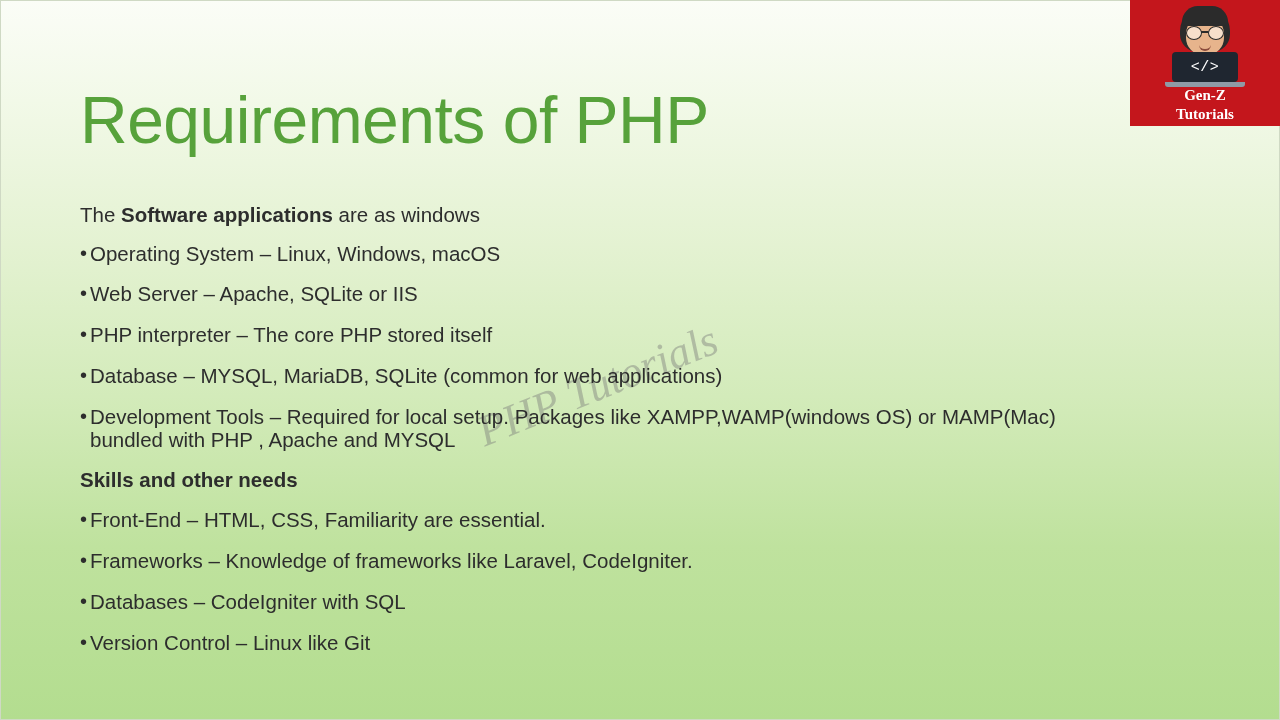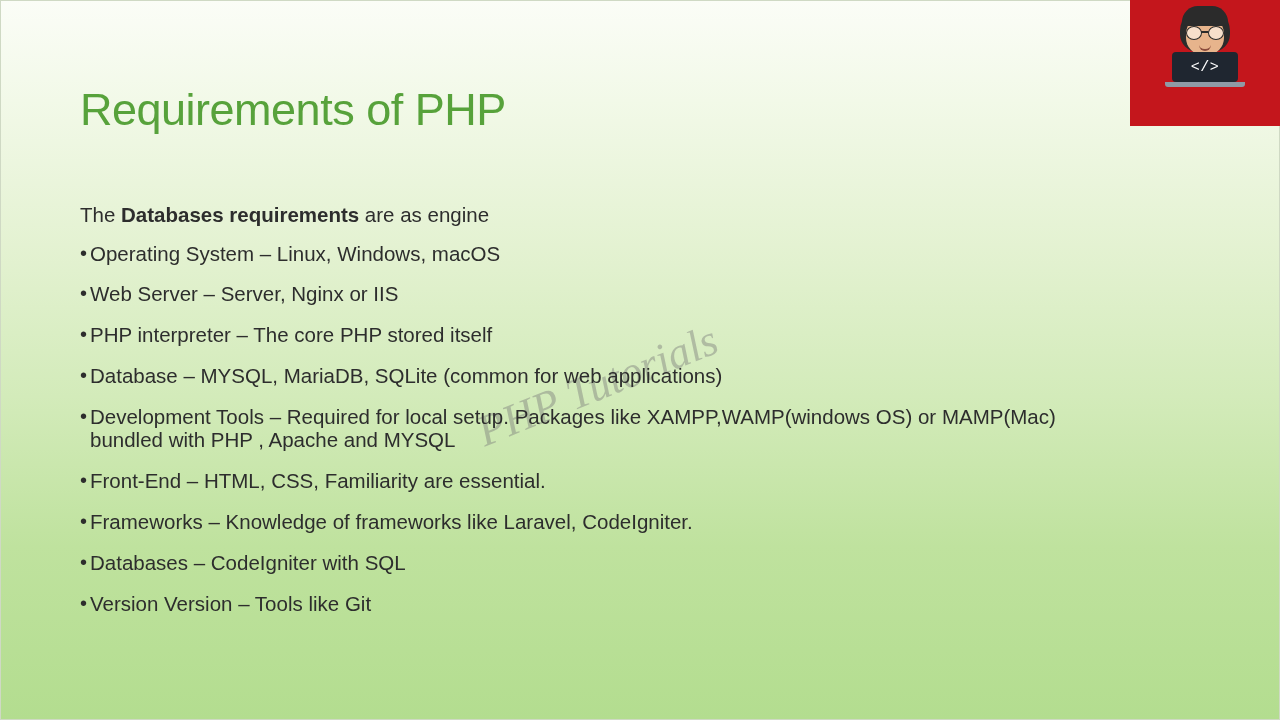--- a/index.html
+++ b/index.html
@@ -155,21 +155,21 @@
     font-size: 15px;
     font-weight: bold;
     line-height: 1.25;
   }
 
   
   .title {
     position: absolute;
     left: 80px;
     top: 86px;
-    font-size: 45px;
+    font-size: 66px;
     color: #57a23b;
     letter-spacing: -0.5px;
     line-height: 1.05;
     white-space: nowrap;
   }
 
   
   .body-area {
     position: absolute;
     left: 80px;
@@ -243,68 +243,73 @@
         <div class="bridge"></div>
         <div class="lens r"></div>
       </div>
       <div class="mouth"></div>
       <div class="shoulders"></div>
     </div>
     <div class="laptop">
       <span class="laptop-code">&lt;/&gt;</span>
     </div>
     <div class="laptop-base"></div>
+    <div class="logo-text">
+      <div>Gen-Z</div>
+      <div>Tutorials</div>
+    </div>
   </div>
 
   <div class="title">Requirements of PHP</div>
 
   <div class="watermark">
     <span>PHP Tutorials</span>
   </div>
 
   <div class="body-area">
 
 
     <p class="para tight">
-      <span>The </span><b class="inline">Databases requirements</b><span> are as engine</span>
+      <span>The </span><b class="inline">Software applications</b><span> are as windows</span>
     </p>
 
     <div class="bullet">
       <span class="dot">•</span>
       <span class="btext">Operating System – Linux, Windows, macOS</span>
     </div>
     <div class="bullet">
       <span class="dot">•</span>
-      <span class="btext">Web Server – Server, Nginx or IIS</span>
+      <span class="btext">Web Server – Apache, SQLite or IIS</span>
     </div>
     <div class="bullet">
       <span class="dot">•</span>
       <span class="btext">PHP interpreter – The core PHP stored itself</span>
     </div>
     <div class="bullet">
       <span class="dot">•</span>
       <span class="btext">Database – MYSQL, MariaDB, SQLite (common for web applications)</span>
     </div>
     <div class="bullet">
       <span class="dot">•</span>
       <span class="btext">Development Tools – Required for local setup. Packages like XAMPP,WAMP(windows OS) or MAMP(Mac) bundled with PHP , Apache and MYSQL</span>
     </div>
 
+    <p class="heading">Skills and other needs</p>
 
     <div class="bullet">
       <span class="dot">•</span>
       <span class="btext">Front-End – HTML, CSS, Familiarity are essential.</span>
     </div>
     <div class="bullet">
       <span class="dot">•</span>
       <span class="btext">Frameworks – Knowledge of frameworks like Laravel, CodeIgniter.</span>
     </div>
     <div class="bullet">
       <span class="dot">•</span>
       <span class="btext">Databases – CodeIgniter with SQL</span>
     </div>
     <div class="bullet">
       <span class="dot">•</span>
-      <span class="btext">Version Version – Tools like Git</span>
+      <span class="btext">Version Control – Linux like Git</span>
     </div>
 
   </div>
 </div>
 
 </body></html>

